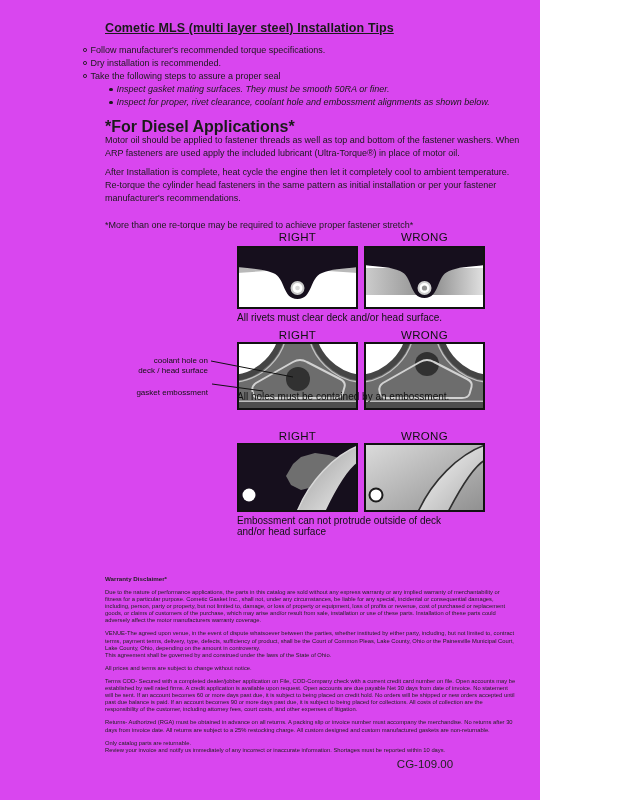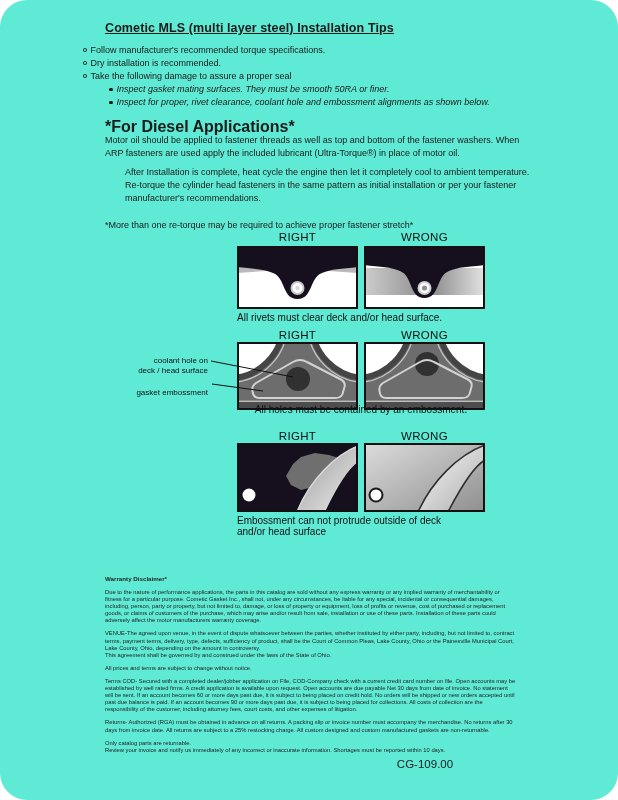--- a/index.html
+++ b/index.html
@@ -1,39 +1,39 @@
 <!DOCTYPE html>
 <html><head>
 <meta charset="utf-8">
 <style>
   * { margin:0; padding:0; box-sizing:border-box; }
   html,body { background:#ffffff; }
   .page {
-    position:relative; width:618px; height:800px; background:#5eead4;
-    font-family:"Liberation Sans", sans-serif; color:#1a1a1a; overflow:hidden;border-radius:27px;
+    position:relative; width:540px; height:800px; background:#d946ef;
+    font-family:"Liberation Sans", sans-serif; color:#1a1a1a; overflow:hidden;
   }
   .abs { position:absolute; }
   .title {
     left:105px; top:21px; font-size:12.5px; font-weight:bold;
     text-decoration:underline; letter-spacing:0.1px;
   }
   .bullets { left:83px; top:44px; width:430px; font-size:9px; line-height:13px; }
   .bullet-row { display:flex; align-items:flex-start; }
   .b-marker {
     width:3.5px; height:3.5px; border:1px solid #1a1a1a; border-radius:50%;
     display:inline-block; margin:4px 4px 0 0; flex:0 0 auto;
   }
   .sub-row { padding-left:26px;font-style:italic; }
   .sb-marker {
     width:3.5px; height:3.5px; background:#1a1a1a; border-radius:50%;
     display:inline-block; margin:4.5px 4px 0 0; flex:0 0 auto;
   }
   .diesel-head { left:105px; top:118px; font-size:16px; font-weight:bold; }
   .body-para { left:105px; top:0; width:420px; font-size:9px; line-height:13px; }
-  .p1 { top:134px; } .p2 { top:166px;margin-left:20px; } .p3 { top:219px; }
+  .p1 { top:134px; } .p2 { top:166px; } .p3 { top:219px; }
   .dg-label { font-size:11.5px; color:#111; text-align:center; width:121px; letter-spacing:0.3px; }
   .dg-box { width:121px; }
   .dg-caption { font-size:10px; line-height:11px; color:#111; }
   .ann { font-size:8px; line-height:10px; text-align:right; width:95px; color:#111;margin-top:12px; }
   .disc { left:105px; top:575px; width:411px; color:#222; }
   .disc-head { font-size:6.2px; font-weight:bold; margin-bottom:7px; }
   .disc p { font-size:5.8px; line-height:7.1px; margin-bottom:6px; white-space:pre-line; }
   .pagenum { left:330px; top:758px; width:190px; text-align:center; font-size:11.5px; color:#222; }
   svg { display:block; }
 </style>
@@ -48,21 +48,21 @@
     <div class="bullet-row">
       <span class="b-marker"></span>
       <span>Follow manufacturer's recommended torque specifications.</span>
     </div>
     <div class="bullet-row">
       <span class="b-marker"></span>
       <span>Dry installation is recommended.</span>
     </div>
     <div class="bullet-row">
       <span class="b-marker"></span>
-      <span>Take the following damage to assure a proper seal</span>
+      <span>Take the following steps to assure a proper seal</span>
     </div>
     <div class="bullet-row sub-row">
       <span class="sb-marker"></span>
       <span>Inspect gasket mating surfaces.  They must be smooth 50RA or finer.</span>
     </div>
     <div class="bullet-row sub-row">
       <span class="sb-marker"></span>
       <span>Inspect for proper, rivet clearance, coolant hole and embossment alignments as shown below.</span>
     </div>
   </div>
@@ -144,21 +144,21 @@
       <circle cx="129" cy="-18" r="54" fill="#ffffff" stroke="#454545" stroke-width="6"></circle>
       <circle cx="129" cy="-18" r="58.5" fill="none" stroke="#c4c4c4" stroke-width="1.3"></circle>
       <rect x="0" y="58.6" width="121" height="1.4" fill="#bdbdbd"></rect>
       <rect x="0" y="60" width="121" height="8" fill="#4d4d4d"></rect>
       <circle cx="63" cy="22" r="12" fill="#313131"></circle>
       <path d="M15.5,49 Q14.5,44 19,41 L56,20 Q63,16 70,20 L103,37 Q109,40 107.5,45 L105.5,52 Q104,56 98,56 L22,56 Q16,56 15.5,49 Z" fill="none" stroke="#d2d2d2" stroke-width="2"></path>
       <rect x="1" y="1" width="119" height="66" fill="none" stroke="#111111" stroke-width="2"></rect>
     </svg>
   </div>
 
-  <div class="abs dg-caption" style="left:237px; top:404px; width:248px; text-align:center;">All holes must be contained by an embossment.</div>
+  <div class="abs dg-caption" style="left:237px; top:391px; width:248px; text-align:left;">All holes must be contained by an embossment.</div>
 
   <div class="abs dg-label" style="left:237px; top:430px;">RIGHT</div>
   <div class="abs dg-label" style="left:364px; top:430px;">WRONG</div>
 
   <div class="abs dg-box" style="left:237px; top:443px;">
     <svg viewBox="0 0 121 69" width="121" height="69">
       <defs>
         <linearGradient id="g3r" x1="0" y1="0" x2="1" y2="1">
           <stop offset="0" stop-color="#9a9a9a"></stop>
           <stop offset="1" stop-color="#ededed"></stop>

